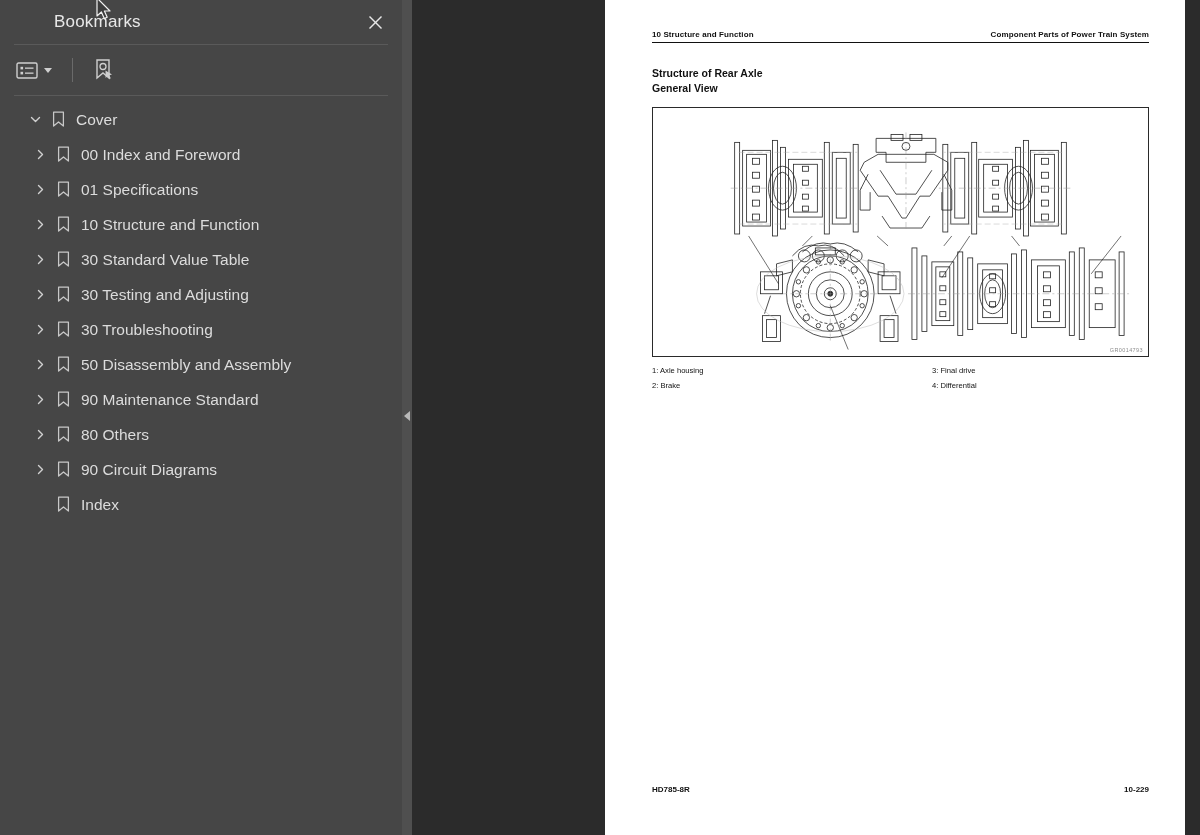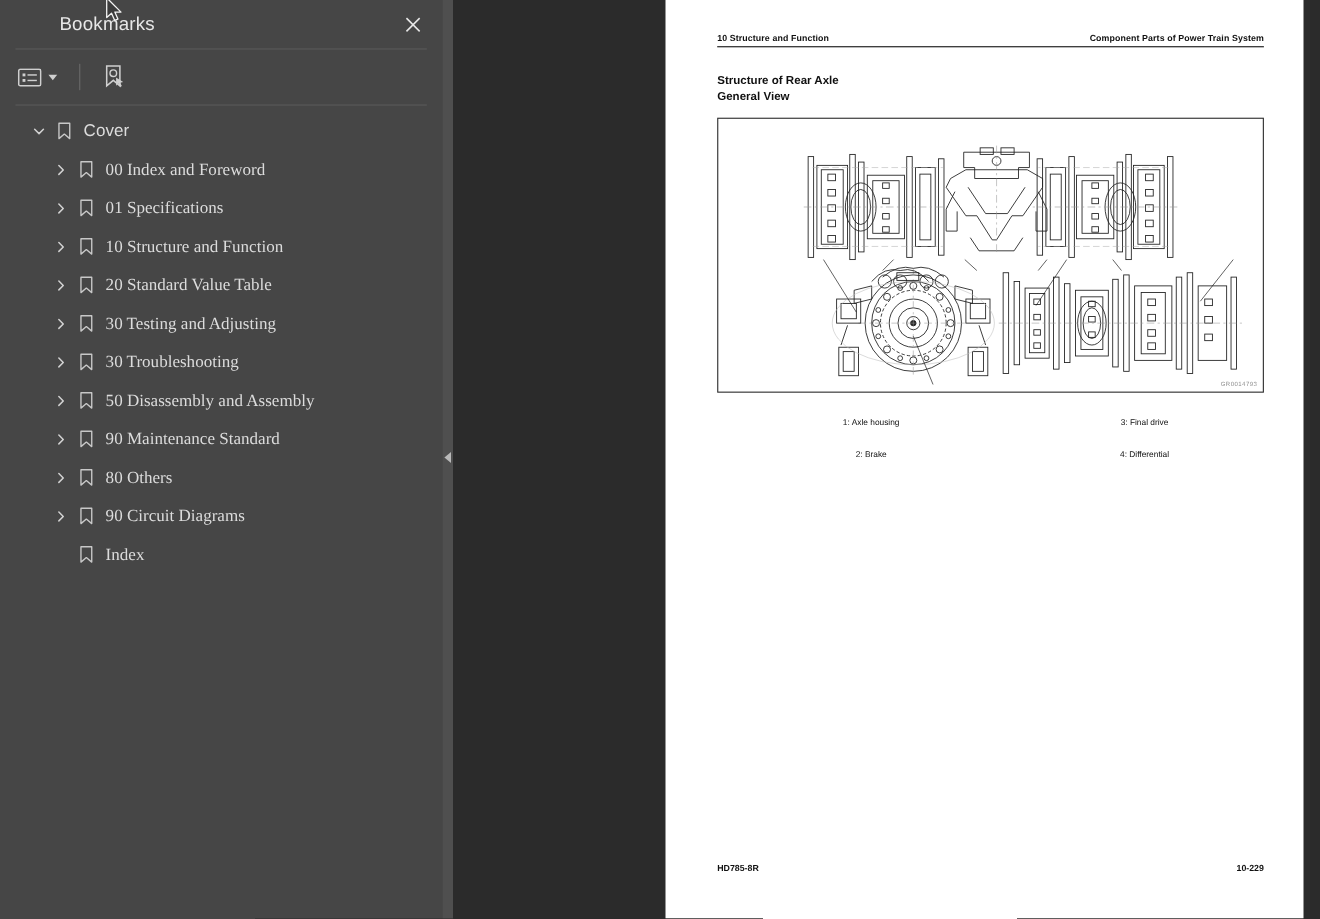--- a/index.html
+++ b/index.html
@@ -52,21 +52,21 @@
   
   #bookmark-tree{
     padding-top:6px;
   }
   .bm-row{
     display:flex;align-items:center;height:35px;
     padding-left:10px;cursor:pointer;color:#dcdcdc;
     font-size:15.5px;white-space:nowrap;
   }
   .bm-row.level1{padding-left:24px;}
-  .bm-row.level2{padding-left:44px;font-family:Liberation Serif, serif;}
+  .bm-row.level2{padding-left:29px;}
   .twisty{
     width:22px;height:22px;display:flex;align-items:center;justify-content:center;
     flex:0 0 22px;color:#d0d0d0;cursor:pointer;
   }
   .twisty.empty{visibility:hidden;}
   .bm-ico{
     width:24px;flex:0 0 24px;display:flex;align-items:center;justify-content:center;
     color:#cccccc;
   }
   .bm-label{margin-left:6px;}
@@ -117,22 +117,22 @@
     margin-top:12px;border:1px solid #2a2a2a;height:248px;position:relative;
     overflow:hidden;background:#fff;
   }
   #figure-svg{display:block;width:100%;height:100%;}
   #figure-id{
     position:absolute;right:5px;bottom:3px;font-size:5.5px;color:#8d8d8d;
     letter-spacing:.4px;font-family:"Liberation Sans", sans-serif;
   }
 
   #legend{
-    margin-top:22px;display:grid;grid-template-columns:280px auto;
-    row-gap:20px;font-size:7.6px;color:#111;text-align:center;
+    margin-top:9px;display:grid;grid-template-columns:280px auto;
+    row-gap:6px;font-size:7.6px;color:#111;
   }
 
   .pg-footer{
     position:absolute;left:0;bottom:14px;width:100%;
     display:flex;justify-content:space-between;
     font-size:8px;font-weight:bold;color:#111;gap:28px;
   }
 
   
   #watermark{
@@ -249,21 +249,21 @@
         <span class="twisty">
           <svg width="13" height="13" viewBox="0 0 13 13">
             <polyline points="4.5,2.5 8.5,6.5 4.5,10.5" fill="none" stroke="#d0d0d0" stroke-width="1.4" stroke-linecap="round" stroke-linejoin="round"></polyline>
           </svg>
         </span>
         <span class="bm-ico">
           <svg width="13" height="17" viewBox="0 0 13 17">
             <path d="M1.6 1 h9.8 v14 l-4.9 -4.1 l-4.9 4.1 z" fill="none" stroke="#c8c8c8" stroke-width="1.25" stroke-linejoin="round"></path>
           </svg>
         </span>
-        <span class="bm-label">20 Standard Value Table</span>
+        <span class="bm-label">30 Standard Value Table</span>
       </div>
       <div class="bm-row level2">
         <span class="twisty">
           <svg width="13" height="13" viewBox="0 0 13 13">
             <polyline points="4.5,2.5 8.5,6.5 4.5,10.5" fill="none" stroke="#d0d0d0" stroke-width="1.4" stroke-linecap="round" stroke-linejoin="round"></polyline>
           </svg>
         </span>
         <span class="bm-ico">
           <svg width="13" height="17" viewBox="0 0 13 17">
             <path d="M1.6 1 h9.8 v14 l-4.9 -4.1 l-4.9 4.1 z" fill="none" stroke="#c8c8c8" stroke-width="1.25" stroke-linejoin="round"></path>

